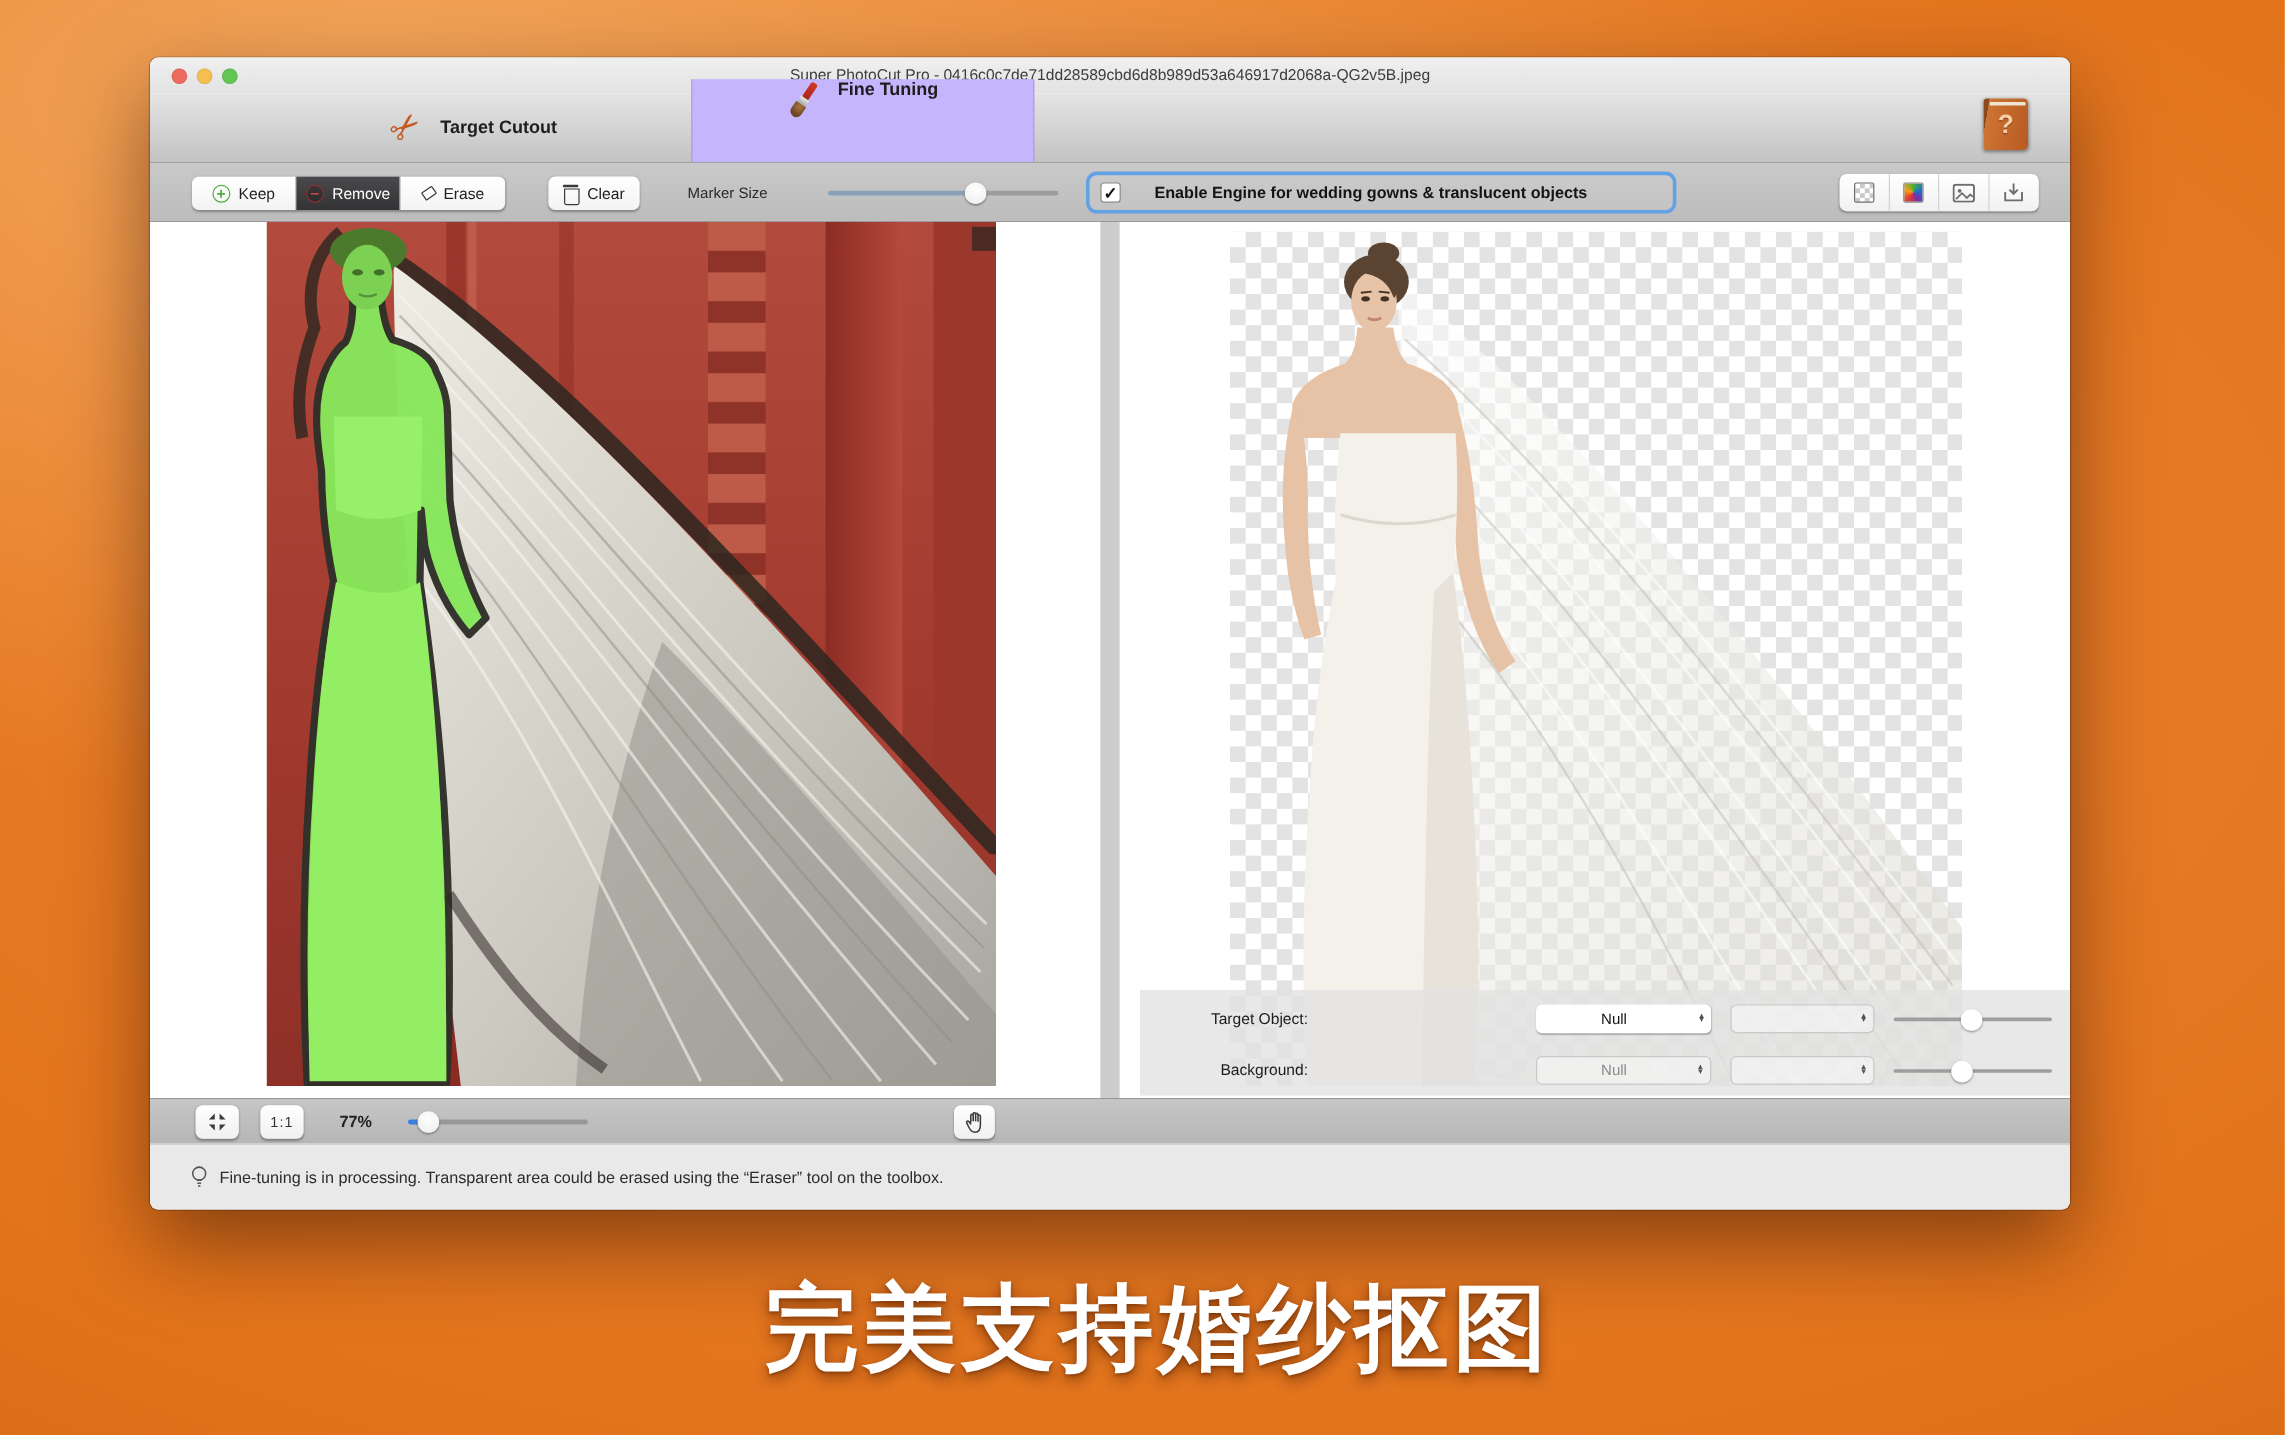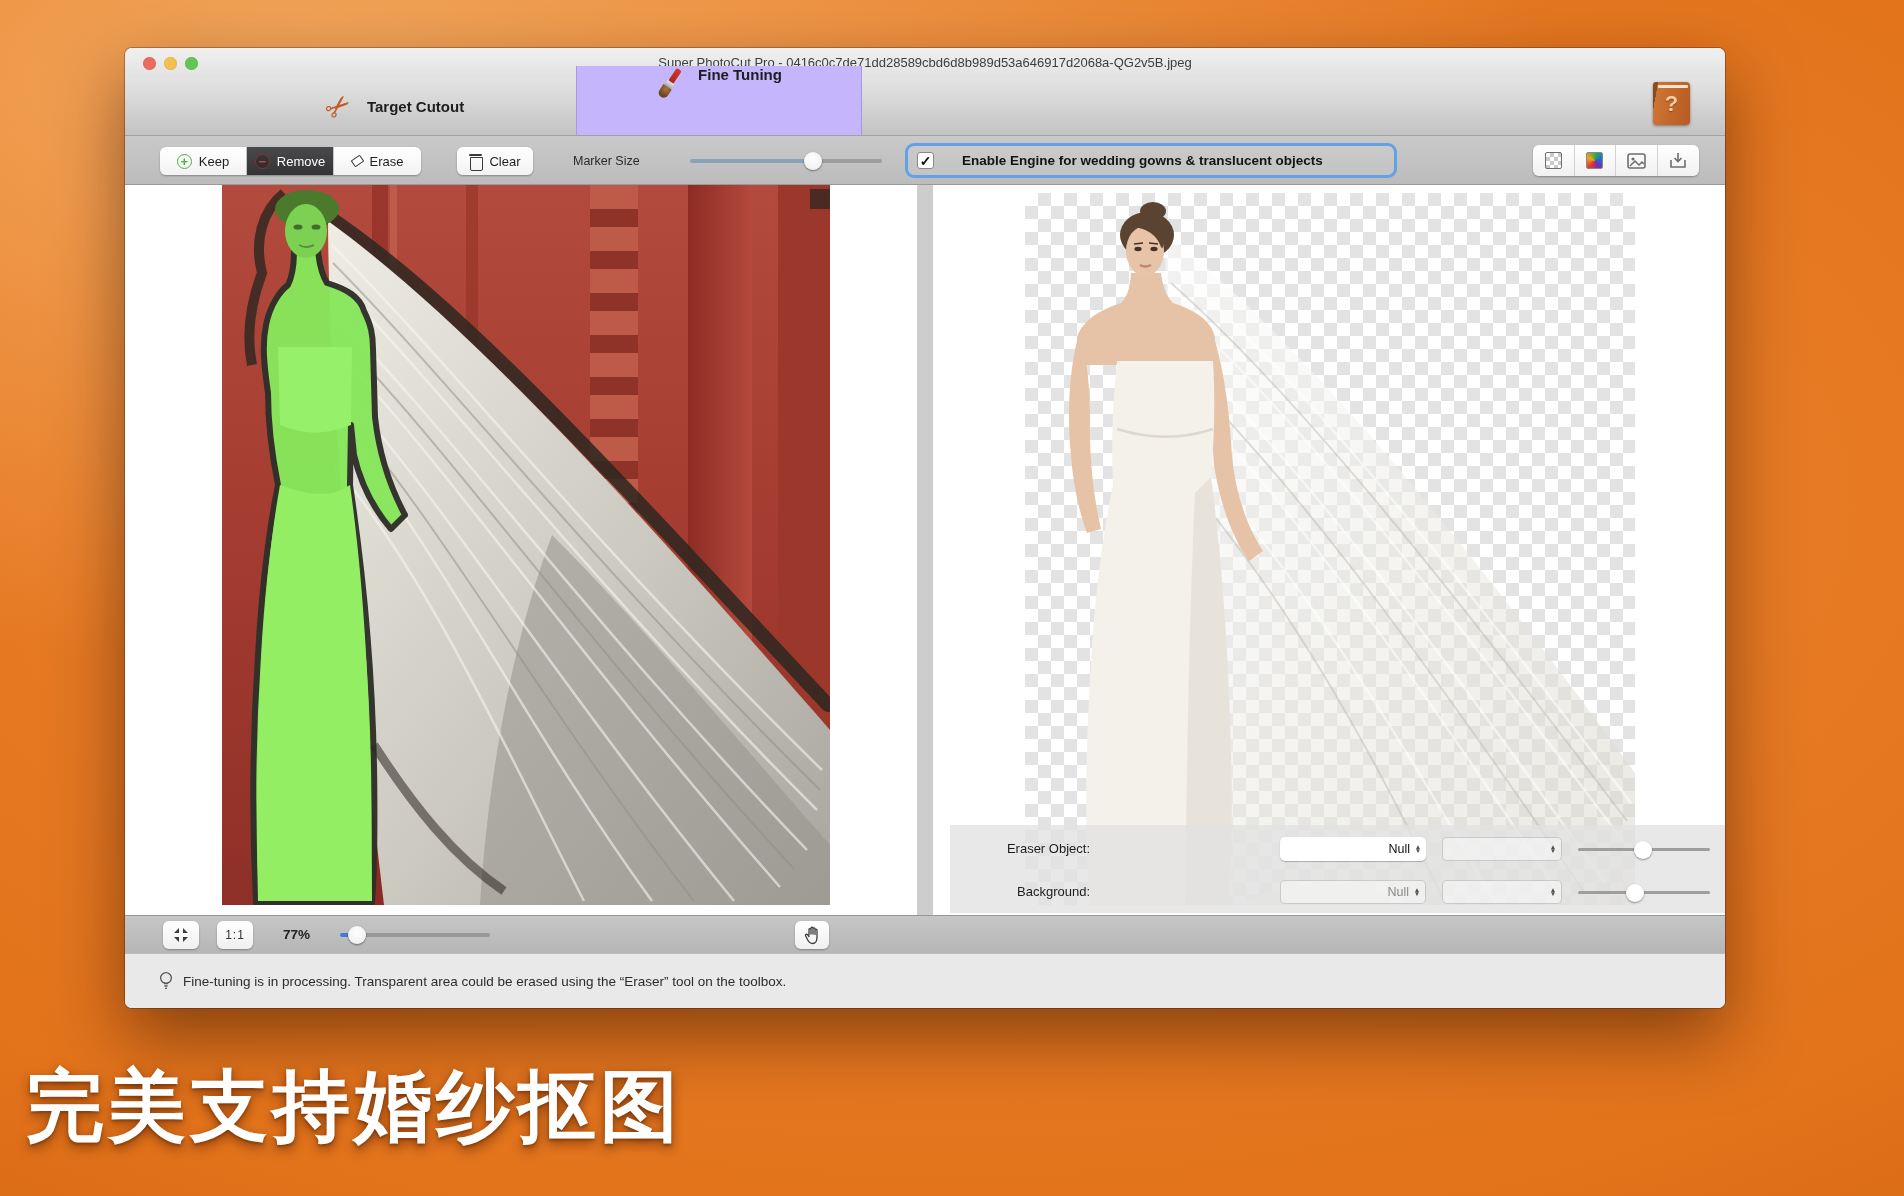--- a/index.html
+++ b/index.html
@@ -91,21 +91,21 @@
 
   
   .overlay{ position:absolute; left:825px; top:777px; width:775px; height:88px;
     background:rgba(226,226,226,.78); }
   .ovrow{ position:absolute; left:0; height:26px; width:100%; }
   .ovrow.r1{ top:11px; } .ovrow.r2{ top:54px; }
   .ovlabel{ position:absolute; left:8px; width:132px; top:0; height:26px; line-height:26px;
     text-align:right; font-size:13px; color:#1d1d1d; }
   .dd{ position:absolute; top:1px; height:24px; border-radius:5px; background:#fff; box-shadow:0 1px 1px rgba(0,0,0,.25);
     display:flex; align-items:center; }
-  .dd .val{ flex:1; text-align:right; font-size:12.5px; color:#111; }
+  .dd .val{ flex:1; text-align:center; font-size:12.5px; color:#111; }
   .dd .step{ width:16px; display:flex; flex-direction:column; align-items:center; justify-content:center; line-height:.62; }
   .dd .step span{ font-size:6.5px; color:#555; }
   .dd.d1{ left:330px; width:146px; }
   .dd.d2{ left:492px; width:120px; }
   .dd.dis{ background:rgba(255,255,255,.45); box-shadow:none; border:1px solid rgba(130,130,130,.35); }
   .dd.dis .val{ color:#8a8a8a; }
   .ovslider{ position:absolute; left:628px; top:12px; width:132px; height:3px; background:#9e9e9e; border-radius:2px; }
   .ovslider .thumb{ position:absolute; top:-7.5px; width:18px; height:18px; border-radius:50%; background:#fff;
     box-shadow:0 1px 2px rgba(0,0,0,.4); }
 
@@ -123,21 +123,21 @@
     background:radial-gradient(circle at 50% 35%,#fff,#ebebeb); box-shadow:0 1px 2px rgba(0,0,0,.45); }
   .zbtn.hand{ left:670px; width:34px; }
 
   
   .statusbar{ position:absolute; left:0; top:905px; width:100%; height:55px; background:#e9e9e9;
     border-top:1px solid #bdbdbd; border-radius:0 0 7px 7px; display:flex; align-items:center; }
   .bulb{ margin-left:34px; }
   .status-text{ margin-left:10px; font-size:13.5px; color:#2c2c2c; }
 
   
-  .caption{ position:absolute; left:0; top:1055px; width:100%; 
+  .caption{ position:absolute; left:0; top:1055px; width:100%; text-align:center;
     font-size:78px; font-weight:bold; color:#fff; letter-spacing:4px;
     text-shadow:0 5px 12px rgba(85,30,0,.6), 0 2px 3px rgba(100,40,0,.55);padding-left:26px; }
 </style>
 </head>
 <body>
 
 <div class="window">
 
   <div class="titlebar">
     <div class="traffic">
@@ -323,21 +323,21 @@
           <path d="M186 284 C 196 360, 204 460, 206 560 C 208 620, 206 670, 204 712 L 160 712 C 162 570, 164 430, 170 300 Z" fill="#e4e0d6" opacity=".8"></path>
           <path d="M92 236 C 124 246, 158 246, 188 236" stroke="#ddd8cd" stroke-width="2.5" fill="none"></path>
           <path d="M204 712 C 244 698, 286 690, 336 688 L 366 712 Z" fill="#eceae2" opacity=".9"></path>
         </g>
       </svg>
     </div>
   </div>
 
   <div class="overlay">
     <div class="ovrow r1">
-      <div class="ovlabel">Eraser Object:</div>
+      <div class="ovlabel">Target Object:</div>
       <div class="dd d1">
         <span class="val">Null</span>
         <span class="step">
           <span>▲</span>
             <span>▼</span>
         </span>
       </div>
       <div class="dd d2 dis">
         <span class="val"></span>
         <span class="step">

